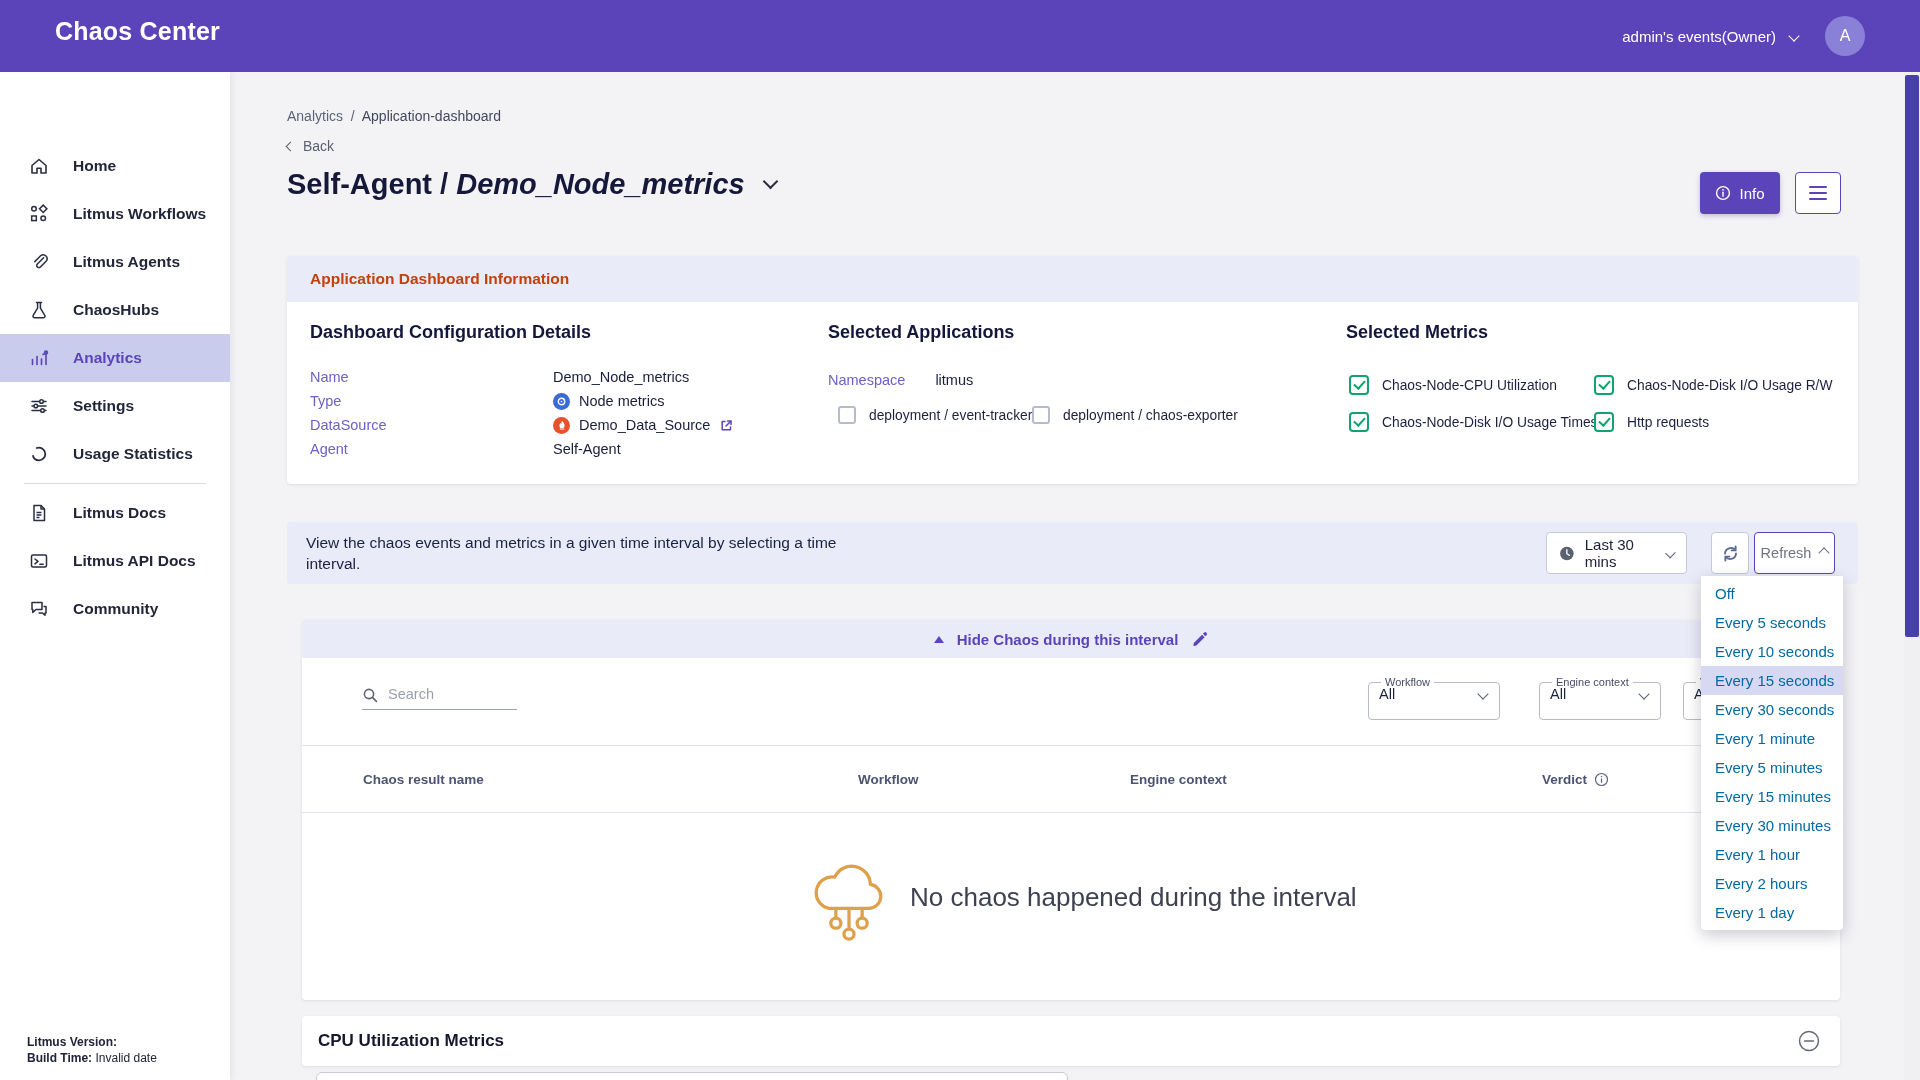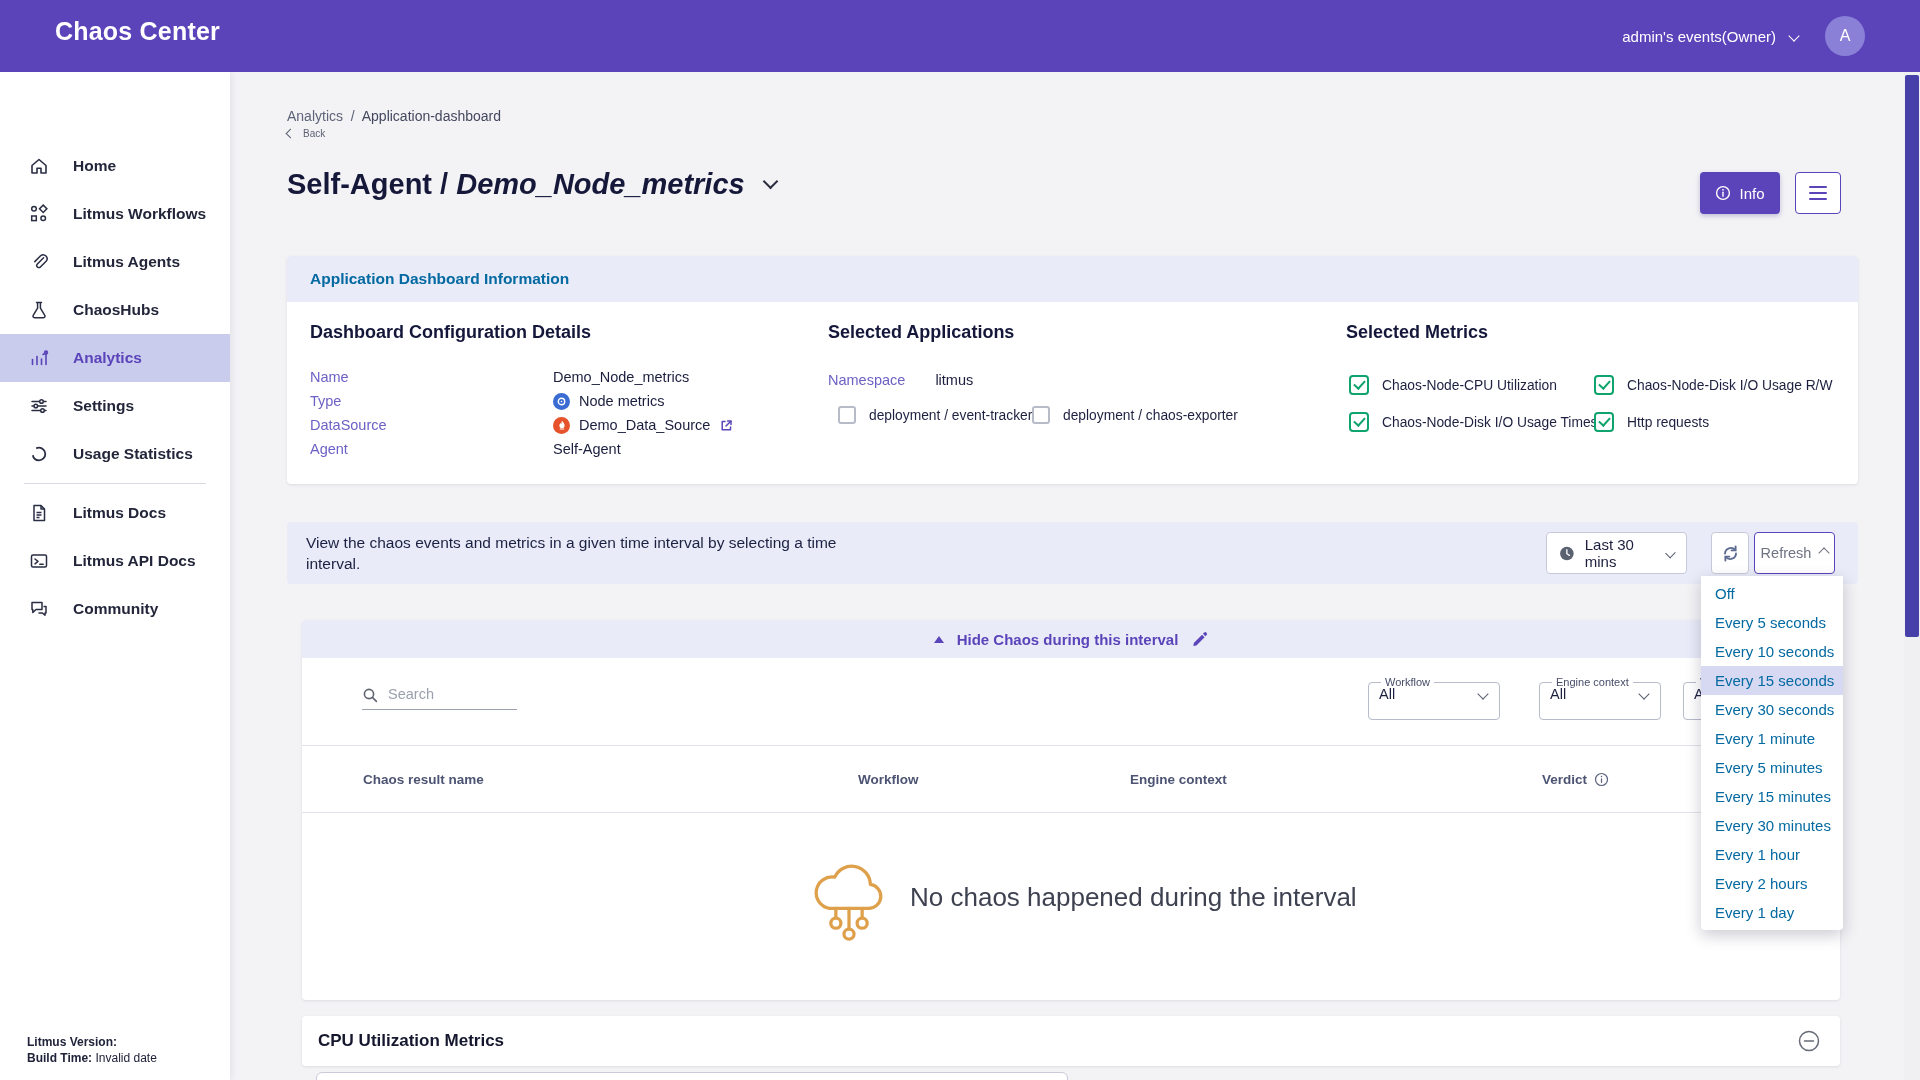--- a/index.html
+++ b/index.html
@@ -29,39 +29,39 @@
   .nav-item .nv-label{font-size:15.5px;font-weight:600;}
   .nav-item.active{background:#c9ccec;color:#5b44ba;}
   .nav-item.active .nv-icon{color:#5b44ba;}
   .nav-divider{height:1px;background:#d9dae2;margin:5px 24px 5px 24px;border:0;}
   .side-footer{position:absolute;left:27px;top:962px;font-size:12px;color:#20233a;line-height:16px;}
   .side-footer b{font-weight:700;}
   
   .main{position:absolute;left:230px;top:72px;width:1690px;height:1008px;}
   .breadcrumb{position:absolute;left:57px;top:36px;font-size:14px;color:#5d6378;}
   .breadcrumb .bc-page{color:#43485e;}
-  .back-link{position:absolute;left:57px;top:56px;font-size:10px;color:#5a5f70;display:flex;align-items:center;gap:9px;cursor:pointer;}
+  .back-link{position:absolute;left:57px;top:66px;font-size:14px;color:#5a5f70;display:flex;align-items:center;gap:9px;cursor:pointer;}
   .page-title{position:absolute;left:57px;top:96px;font-size:29px;color:#16183a;display:flex;align-items:center;gap:20px;}
   .page-title .t-agent{font-weight:700;}
   .page-title .t-dash{font-weight:700;font-style:italic;}
   .title-chev{width:11px;height:11px;border-right:2.2px solid #2a2d3d;border-bottom:2.2px solid #2a2d3d;
               display:inline-block;transform:rotate(45deg);margin-top:-6px;cursor:pointer;}
   .info-btn{position:absolute;left:1470px;top:100px;width:80px;height:42px;background:#5b44ba;border:none;
             border-radius:4px;color:#fff;font-size:15px;display:flex;align-items:center;justify-content:center;gap:8px;cursor:pointer;
             font-family:"Liberation Sans",sans-serif;box-shadow:0 2px 5px rgba(40,30,120,.25);}
   .menu-btn{position:absolute;left:1565px;top:100px;width:46px;height:42px;background:#fff;border:1px solid #5b44ba;
             border-radius:4px;display:flex;flex-direction:column;align-items:center;justify-content:center;gap:4px;cursor:pointer;}
   .menu-btn i{display:block;width:18px;height:2.2px;background:#5b44ba;border-radius:1px;}
   
   .card{position:absolute;background:#fff;border-radius:4px;box-shadow:0 1px 3px rgba(20,20,60,.10);}
   .band{position:absolute;left:0;top:0;width:100%;background:#e9ebf8;border-radius:4px 4px 0 0;}
   
   .card1{left:57px;top:184px;width:1571px;height:228px;}
   .card1 .band{height:46px;display:flex;align-items:center;}
-  .band-title{margin-left:23px;font-size:15.5px;font-weight:700;color:#0369a1;}
+  .band-title{margin-left:23px;font-size:15.5px;font-weight:700;color:#c2410c;}
   .col-title{position:absolute;font-size:18px;font-weight:600;color:#14173a;}
   .cfg-row{position:absolute;left:23px;width:500px;height:24px;display:flex;align-items:center;font-size:14.5px;}
   .cfg-label{width:243px;color:#6c61c5;}
   .cfg-value{color:#1b1e3d;display:flex;align-items:center;gap:9px;}
   .dot-icon{width:17px;height:17px;border-radius:50%;display:inline-flex;align-items:center;justify-content:center;}
   .dot-blue{background:#3b6cd4;}
   .dot-orange{background:#e6522c;}
   .ns-row{position:absolute;font-size:14.5px;display:flex;gap:30px;}
   .ns-label{color:#6c61c5;}
   .cb{width:18px;height:18px;border:2px solid #b7bac7;border-radius:3px;background:#fff;flex:0 0 auto;position:relative;}

